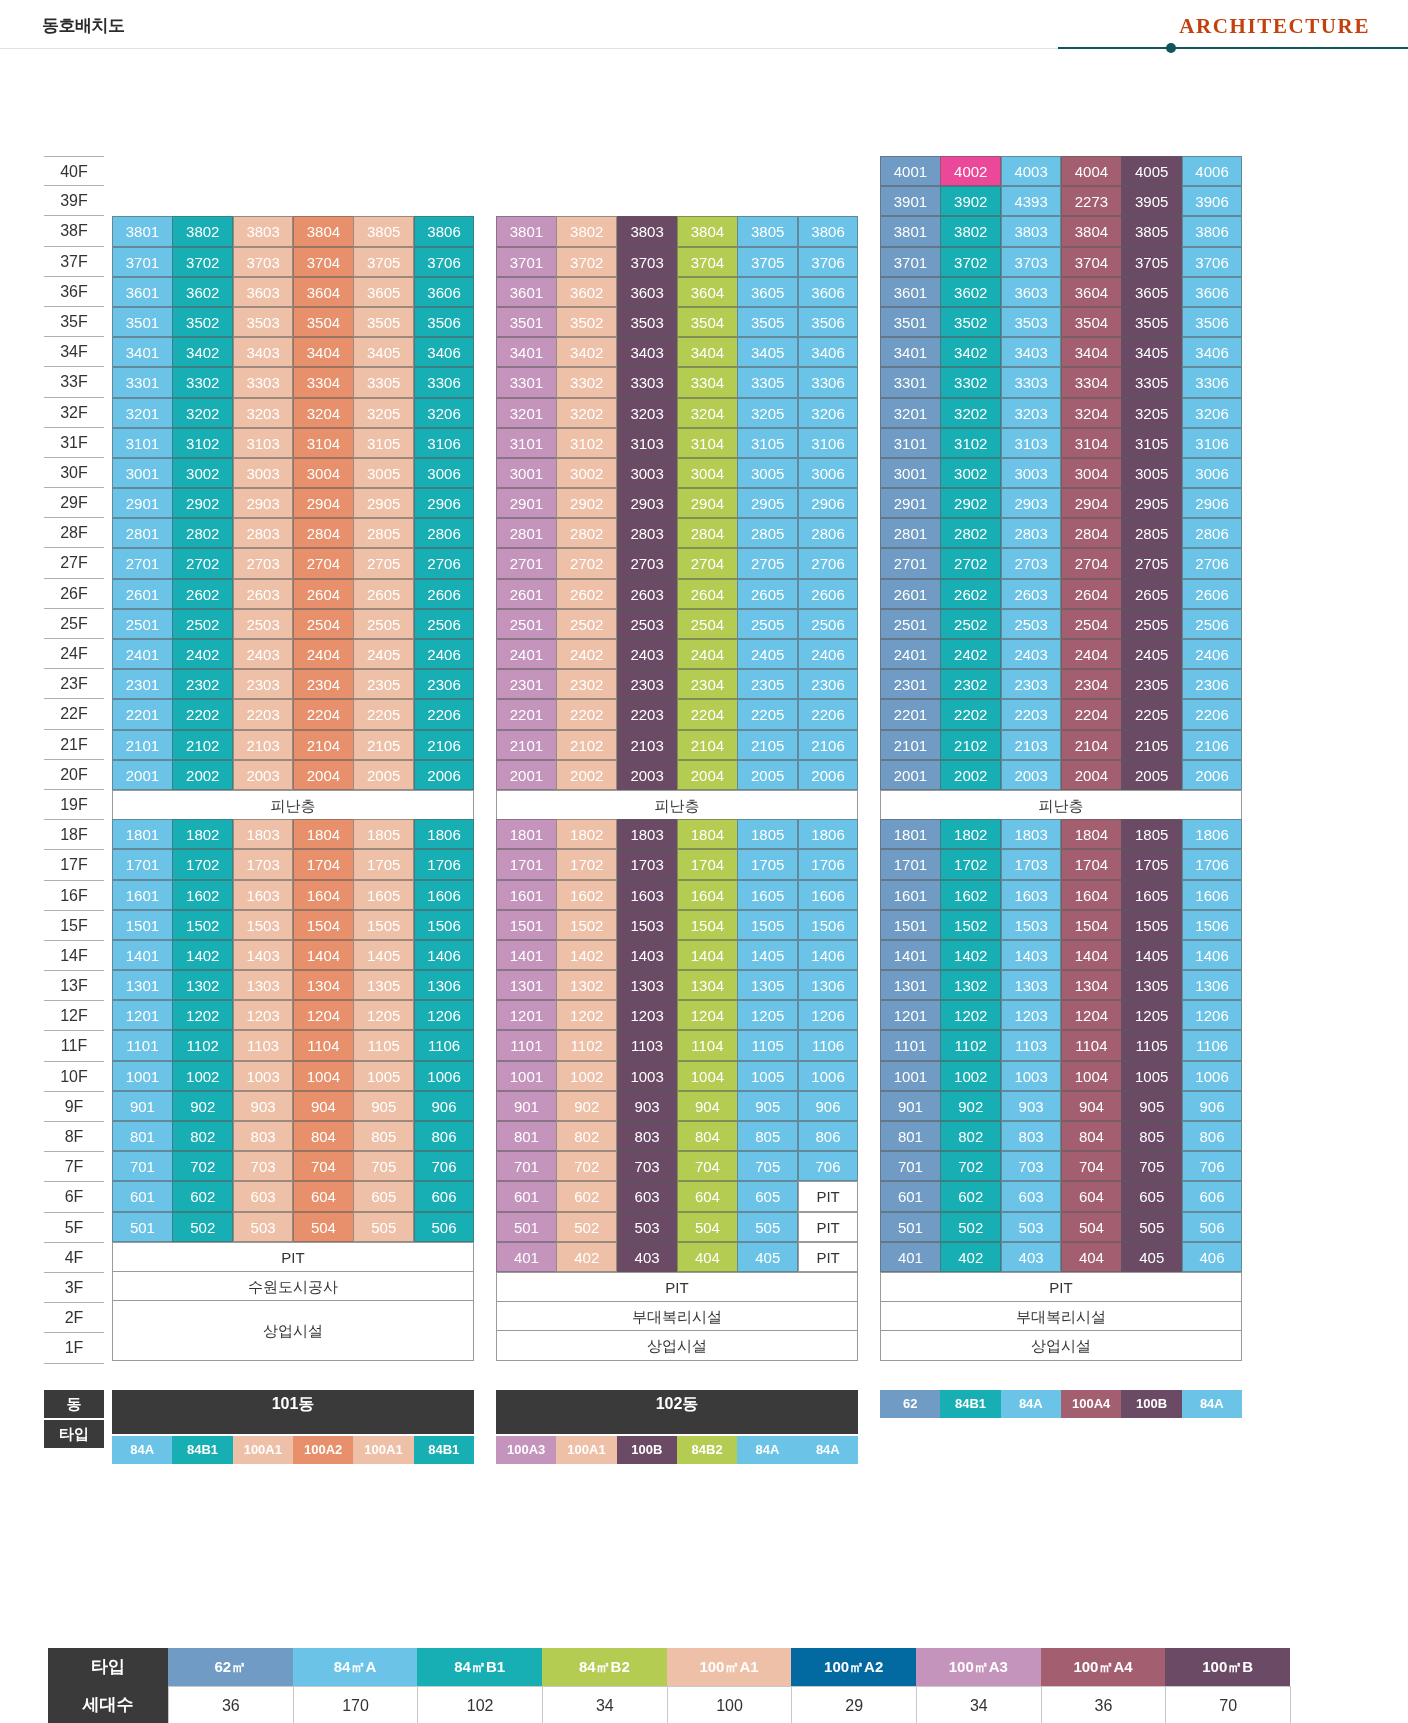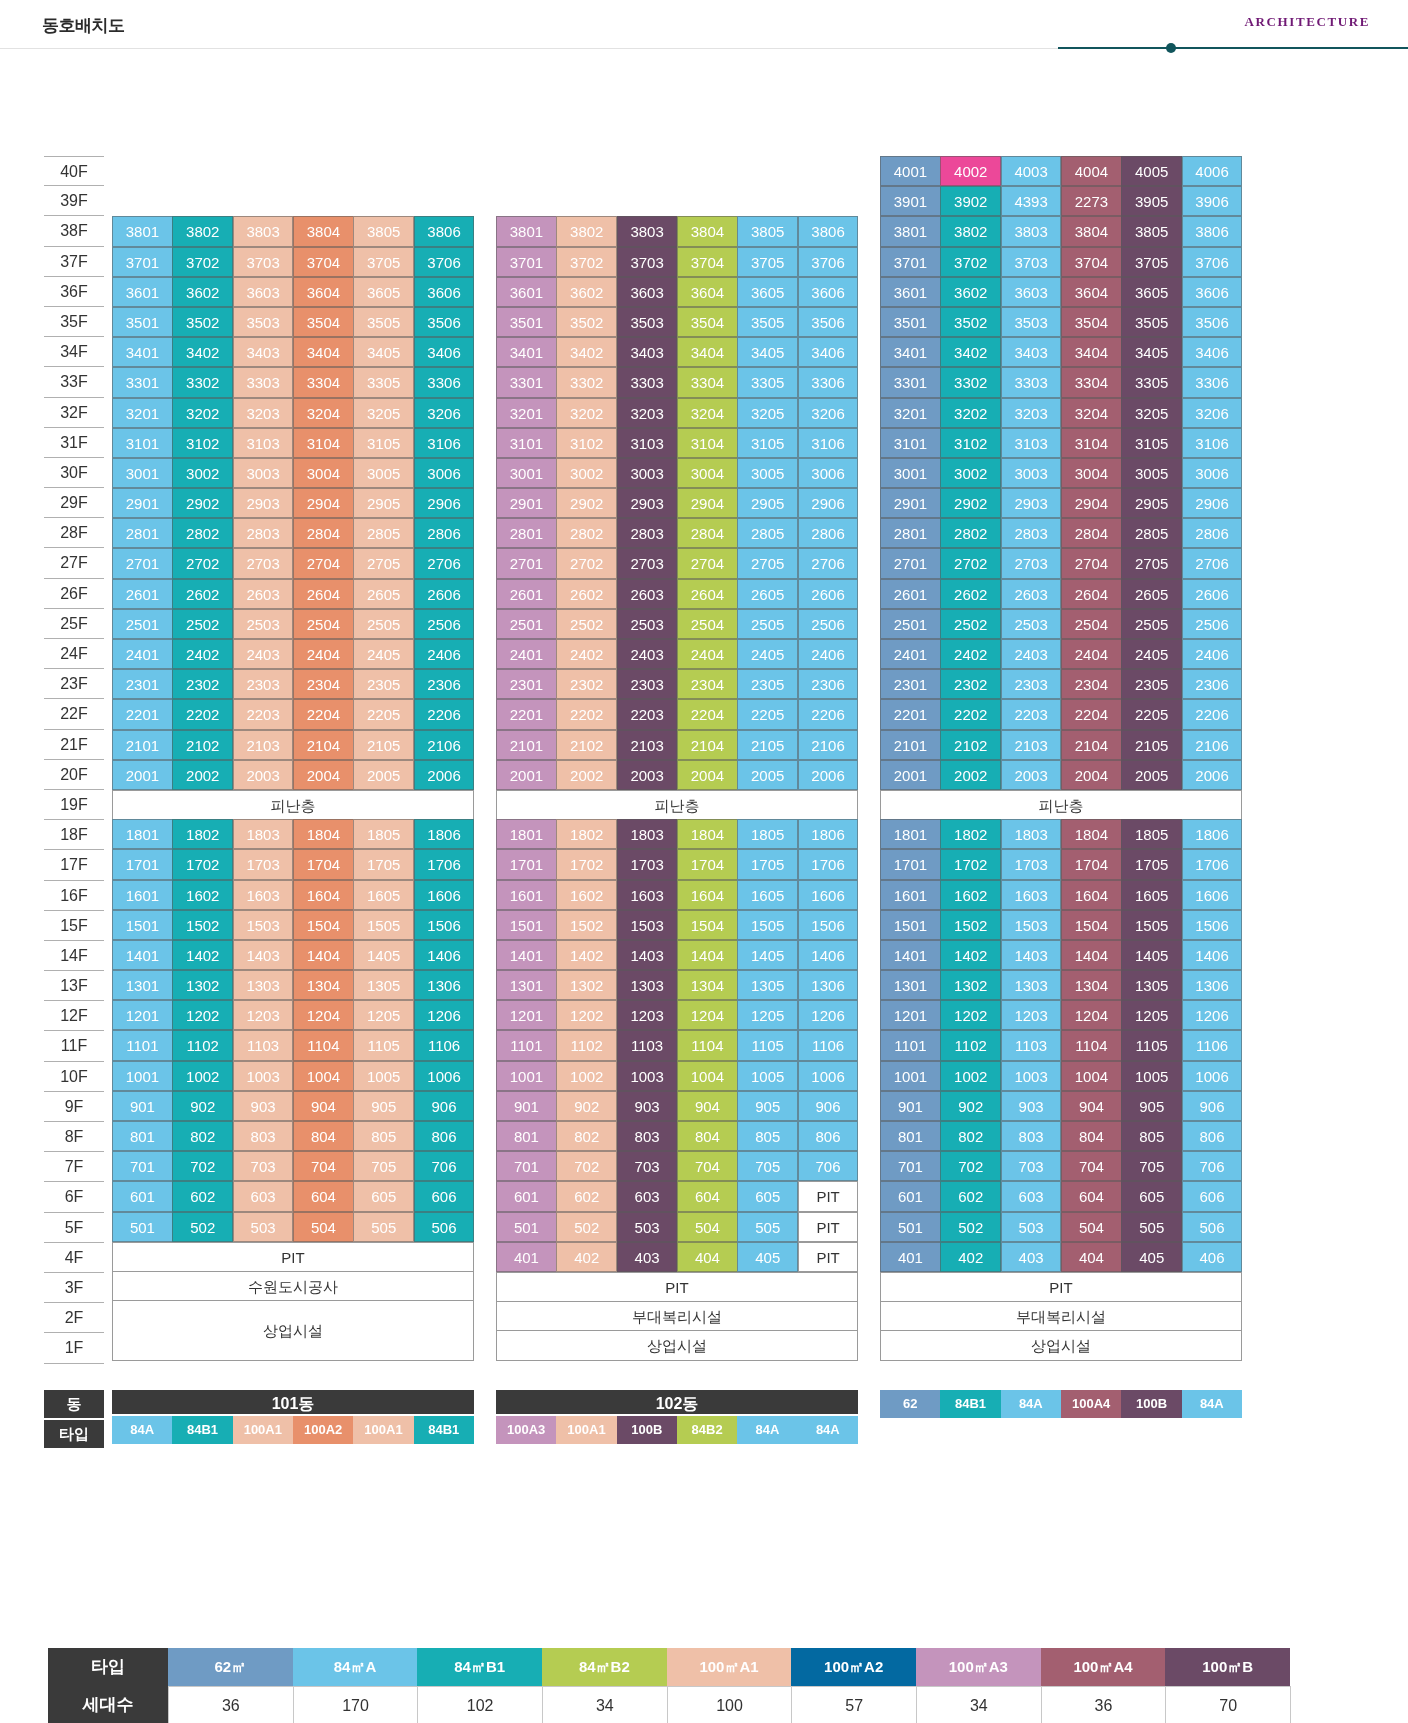--- a/index.html
+++ b/index.html
@@ -28,24 +28,24 @@
   .header-rule {
     position: absolute;
     left: 0; top: 48px;
     width: 1408px; height: 1px;
     background: #e2e2e2;
   }
   .header-brand {
     position: absolute;
     right: 38px; top: 14px;
     font-family: "Liberation Serif", serif;
-    font-size: 13px;
+    font-size: 21px;
     font-weight: bold;
     letter-spacing: 1.6px;
-    color: #701a75;
+    color: #c2410c;
     margin-left: 28px;
   }
   .header-brand-rule {
     position: absolute;
     left: 1058px; top: 47px;
     width: 350px; height: 2px;
     background: #11555c;
   }
   .header-brand-dot {
     position: absolute;
@@ -135,21 +135,21 @@
     color: #ffffff;
     font-size: 15px;
     font-weight: bold;
     margin-bottom: 2px;
   }
   .dong-banner {
     position: absolute;
     width: 362px;
   }
   .dong-name {
-    height: 24px;
+    height: 44px;
     line-height: 28px;
     text-align: center;
     background: #3a3a3a;
     color: #ffffff;
     font-size: 16px;
     font-weight: bold;
     margin-bottom: 2px;
   }
   .type-row { display: flex; height: 28px; }
   .type-cell {
@@ -1152,20 +1152,20 @@
         <div class="legend-swatch" style="background: #0369a1;">100㎡A2</div>
         <div class="legend-swatch" style="background: rgb(196, 148, 188);">100㎡A3</div>
         <div class="legend-swatch" style="background: rgb(163, 95, 112);">100㎡A4</div>
         <div class="legend-swatch" style="background: rgb(107, 74, 102);">100㎡B</div>
         <div class="legend-count-label">세대수</div>
         <div class="legend-count">36</div>
         <div class="legend-count">170</div>
         <div class="legend-count">102</div>
         <div class="legend-count">34</div>
         <div class="legend-count">100</div>
-        <div class="legend-count">57</div>
+        <div class="legend-count">29</div>
         <div class="legend-count">34</div>
         <div class="legend-count">36</div>
         <div class="legend-count">70</div>
       </div>
 
   </div>
 </div>
 
 </body></html>

